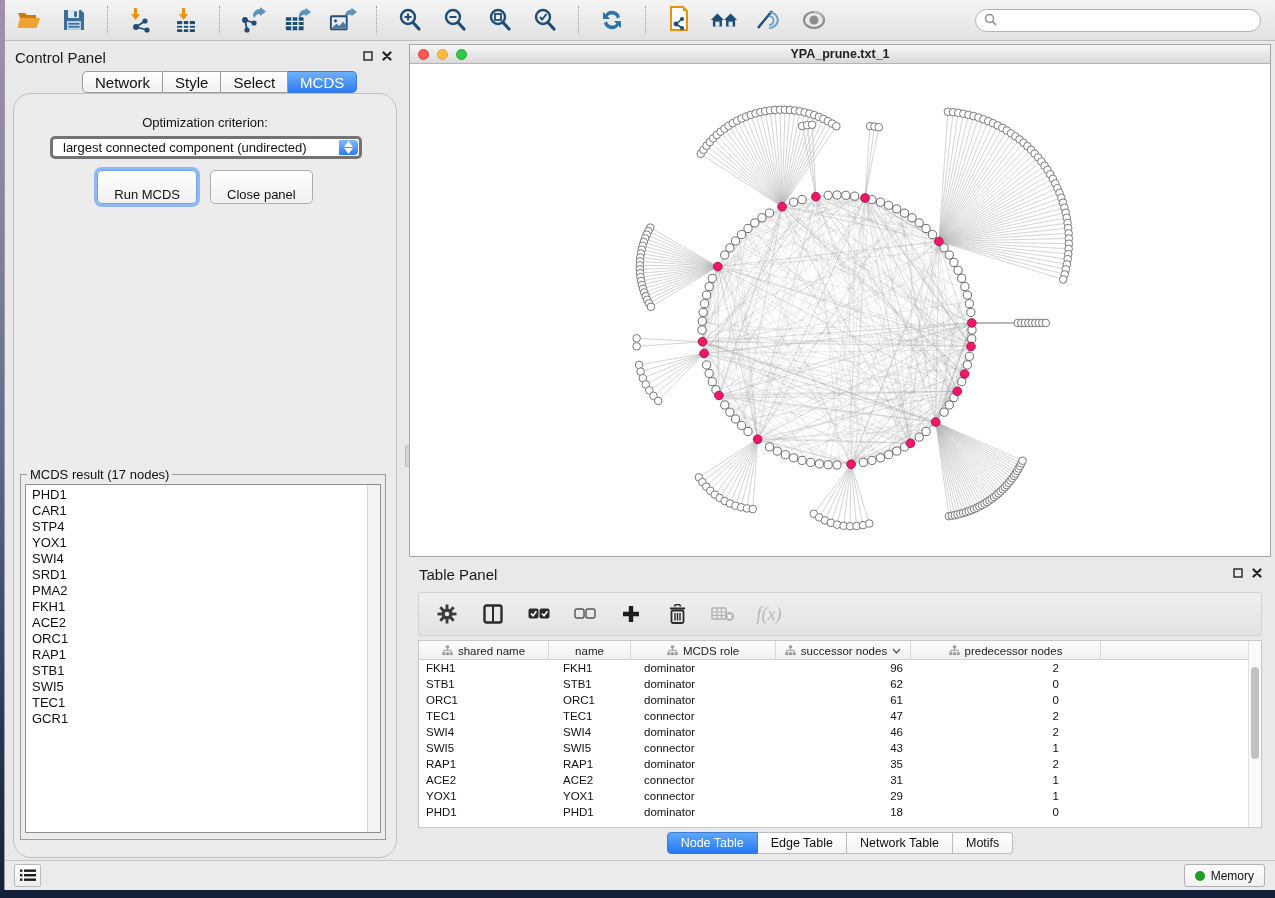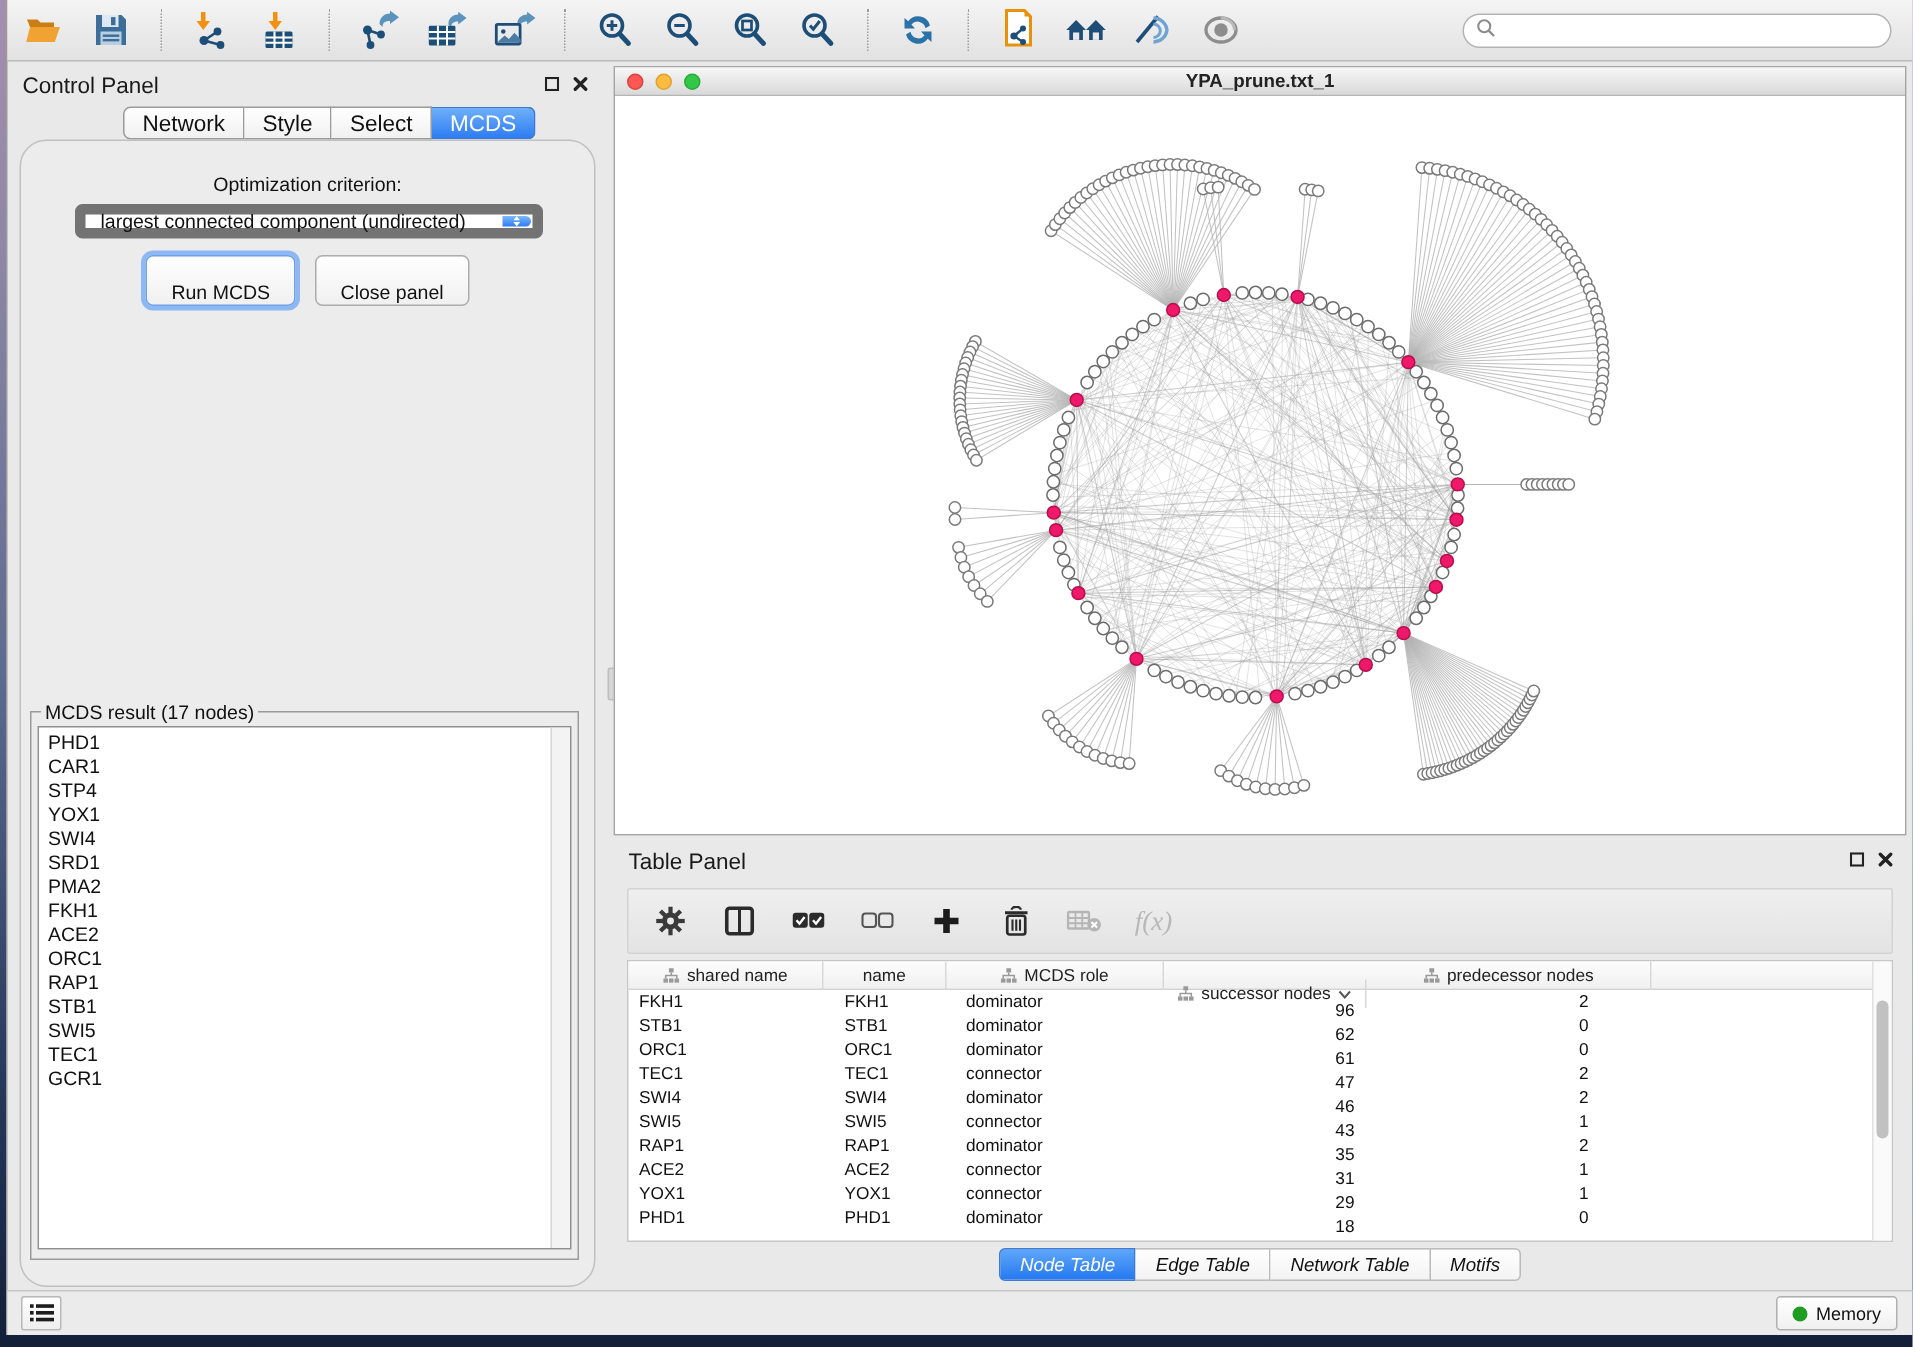--- a/index.html
+++ b/index.html
@@ -48,21 +48,21 @@
   .cp-tab.active {
     background:linear-gradient(#6fb0fa,#2d7cf2); color:#fff; border-color:#3c7bd6;
   }
   #cp-body {
     position:absolute; left:8px; right:8px; top:51px; bottom:2px;
     border:1px solid #c0c0c0; border-radius:18px; background:#ececec;
   }
   #opt-label { position:absolute; top:21px; width:100%; text-align:center; font-size:13px; color:#111; }
   #opt-select {
     position:absolute; left:36px; top:42px; width:312px; height:23px;
-    background:#fff; border:7px solid #737373; border-radius:5px;
+    background:#fff; border:3px solid #737373; border-radius:5px;
     font-size:13px; color:#111; display:flex; align-items:center; padding-left:10px;
   }
   #opt-stepper {
     position:absolute; right:1px; top:1px; bottom:1px; width:19px;
     background:linear-gradient(#7db9fc,#2d7cf2); border-radius:0 4px 4px 0;
     display:flex; flex-direction:column; align-items:center; justify-content:center; gap:1px;
   }
   #opt-stepper svg { display:block; }
   #cp-buttons { position:absolute; top:76px; width:100%; display:flex; justify-content:center; gap:13px; }
   .cbtn {
@@ -123,36 +123,36 @@
   #tp-header { position:absolute; left:0; top:0; right:13px; height:19px; display:flex;
     background:linear-gradient(#fdfdfd,#f0f0f0); border-bottom:1px solid #d2d2d2; }
   .hcell {
     height:19px; display:flex; align-items:center; justify-content:center; gap:5px;
     border-right:1px solid #d8d8d8; font-size:11.5px; color:#222; flex:0 0 auto;
   }
   .hcell.filler { flex:1 1 auto; border-right:none; }
   #tp-rows { position:absolute; left:0; top:19px; right:13px; bottom:0; overflow:hidden; }
   .trow { display:flex; height:16px; align-items:center; font-size:11.5px; color:#111; }
   .tcell { flex:0 0 auto; white-space:nowrap; overflow:hidden; }
-  .w1 { width:130px; } .w2 { width:82px; } .w3 { width:145px; } .w4 { width:135px;margin-top:12px; } .w5 { width:190px; }
+  .w1 { width:130px; } .w2 { width:82px; } .w3 { width:145px; } .w4 { width:135px; } .w5 { width:190px; }
   .cell1 { padding-left:7px; } .cell2 { padding-left:14px; } .cell3 { padding-left:13px; }
   .cell4 { text-align:right; padding-right:8px; } .cell5 { text-align:right; padding-right:42px; }
   #tp-vscroll {
     position:absolute; right:0; top:0; bottom:0; width:13px;
     background:#fafafa; border-left:1px solid #e0e0e0;
   }
   #tp-vscroll .thumb {
     position:absolute; left:2px; right:2px; top:26px; height:92px;
     background:#c1c1c1; border-radius:5px;
   }
   #tp-tabs { position:absolute; left:0; right:0; top:273px; height:22px; display:flex; justify-content:center; }
   .tp-tab {
     height:22px; border:1px solid #bcbcbc; border-left:none;
     background:linear-gradient(#ffffff,#f3f3f3); font-size:12.5px; color:#111;
-    display:flex; align-items:center; padding:0 13px;font-style:italic;
+    display:flex; align-items:center; padding:0 13px;
   }
   .tp-tab:first-child { border-left:1px solid #bcbcbc; border-radius:4px 0 0 4px; }
   .tp-tab:last-child { border-radius:0 4px 4px 0; }
   .tp-tab.active { background:linear-gradient(#5ea7f9,#2579f1); color:#fff; border-color:#3c7bd6; }
   
   #statusbar {
     position:absolute; left:0; right:0; top:860px; height:30px;
     background:#ebebeb; border-top:1px solid #c6c6c6;
   }
   #status-list-btn {

